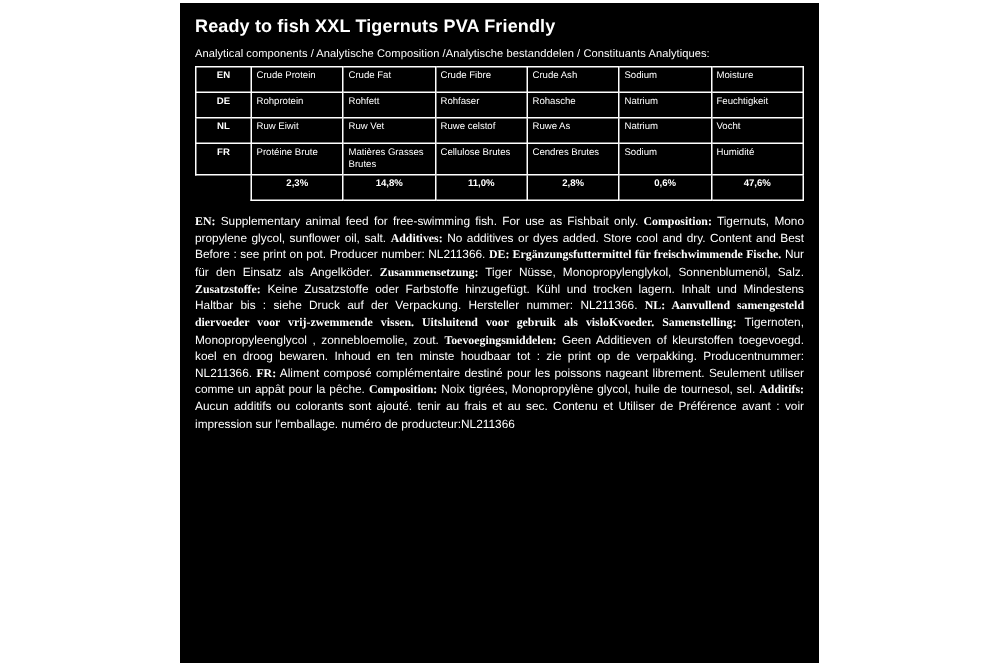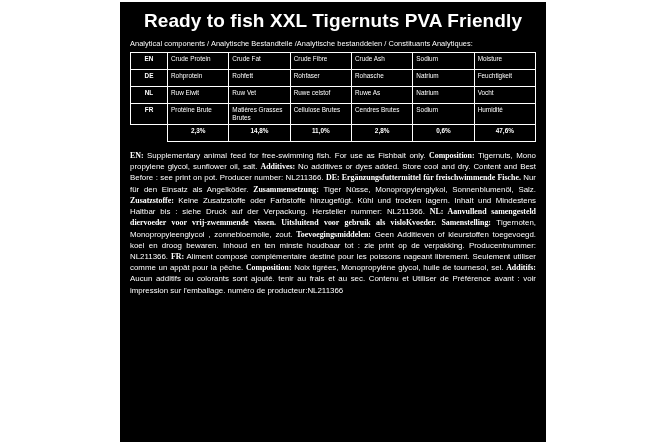--- a/index.html
+++ b/index.html
@@ -22,23 +22,22 @@
     left: 120px;
     top: 2px;
     width: 426px;
     height: 440px;
     background: #000000;
     color: #ffffff;
     box-sizing: border-box;
     padding: 7px 10px 6px 10px;
   }
   .title {
-    text-align: center;
     font-weight: bold;
-    font-size: 19px;
+    font-size: 12px;
     letter-spacing: 0.1px;
     margin: 1px 0 7px 0;
     color: #ffffff;
   }
   .subtitle {
     font-size: 7.4px;
     color: #ffffff;
     margin-bottom: 4px;
     letter-spacing: 0.05px;
   }
@@ -85,21 +84,21 @@
   .sp { display: inline; }
 </style>
 </head>
 <body>
 
 <div class="page">
   <div class="label">
 
     <div class="title">Ready to fish XXL Tigernuts PVA Friendly</div>
 
-    <div class="subtitle">Analytical components / Analytische Bestandteile /Analytische bestanddelen / Constituants Analytiques:</div>
+    <div class="subtitle">Analytical components / Analytische Composition /Analytische bestanddelen / Constituants Analytiques:</div>
 
     <table class="analytical">
       <tbody>
         <tr>
           <td class="langcol">EN</td>
           <td>Crude Protein</td>
           <td>Crude Fat</td>
           <td>Crude Fibre</td>
           <td>Crude Ash</td>
           <td>Sodium</td>

